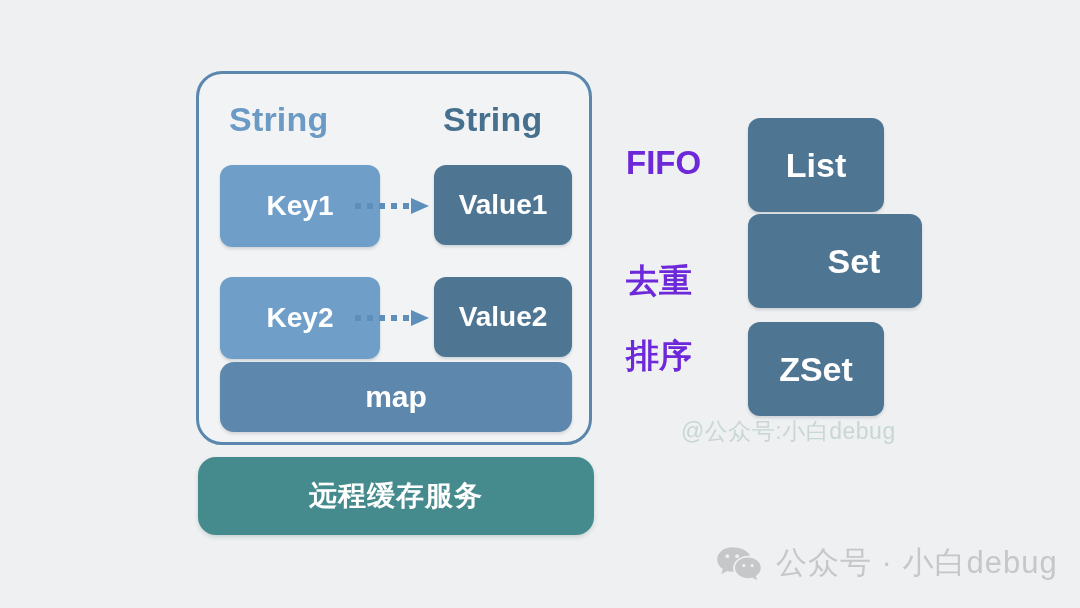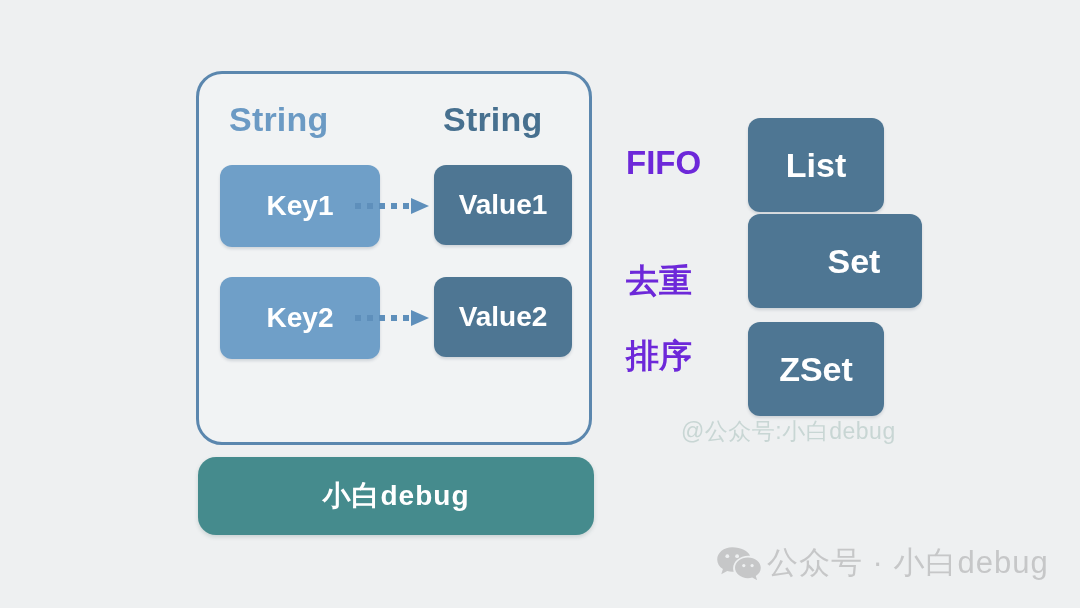--- a/index.html
+++ b/index.html
@@ -173,21 +173,21 @@
     letter-spacing: 0.5px;
   }
 
   
   .brand {
     position: absolute;
     left: 716px;
     top: 542px;
     display: flex;
     align-items: center;
-    gap: 5px;
+    gap: 14px;
   }
   .wechat-icon {
     position: relative;
     width: 46px;
     height: 34px;
     flex: 0 0 auto;
   }
   .brand-text {
     font-size: 31px;
     color: #c6c7c8;
@@ -212,22 +212,23 @@
   </div>
   <div class="vbox row1">Value1</div>
 
   <div class="kbox row2">Key2</div>
   <div class="arrow row2">
     <span class="dashes"></span>
     <span class="head"></span>
   </div>
   <div class="vbox row2">Value2</div>
 
-
-  <div class="service-bar">小白debug</div>
+  <div class="map-bar">map</div>
+
+  <div class="service-bar">远程缓存服务</div>
 
   <div class="type-label l0">FIFO</div>
   <div class="type-box b0">List</div>
 
   <div class="type-label l1">去重</div>
   <div class="type-box b1">Set</div>
 
   <div class="type-label l2">排序</div>
   <div class="type-box b2">ZSet</div>
 

